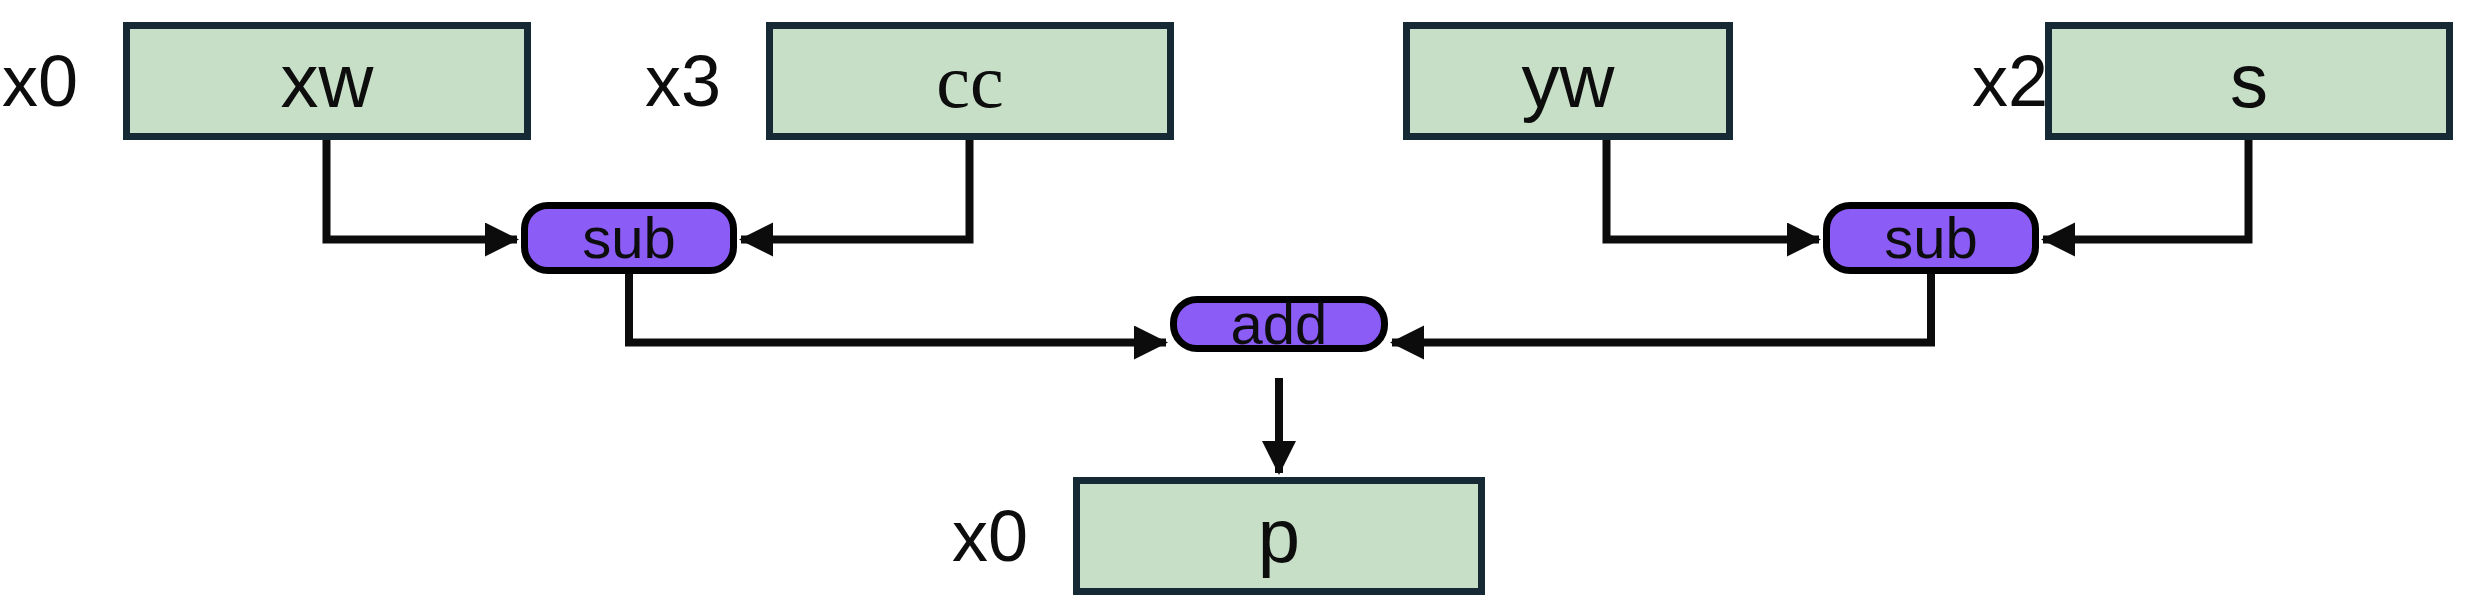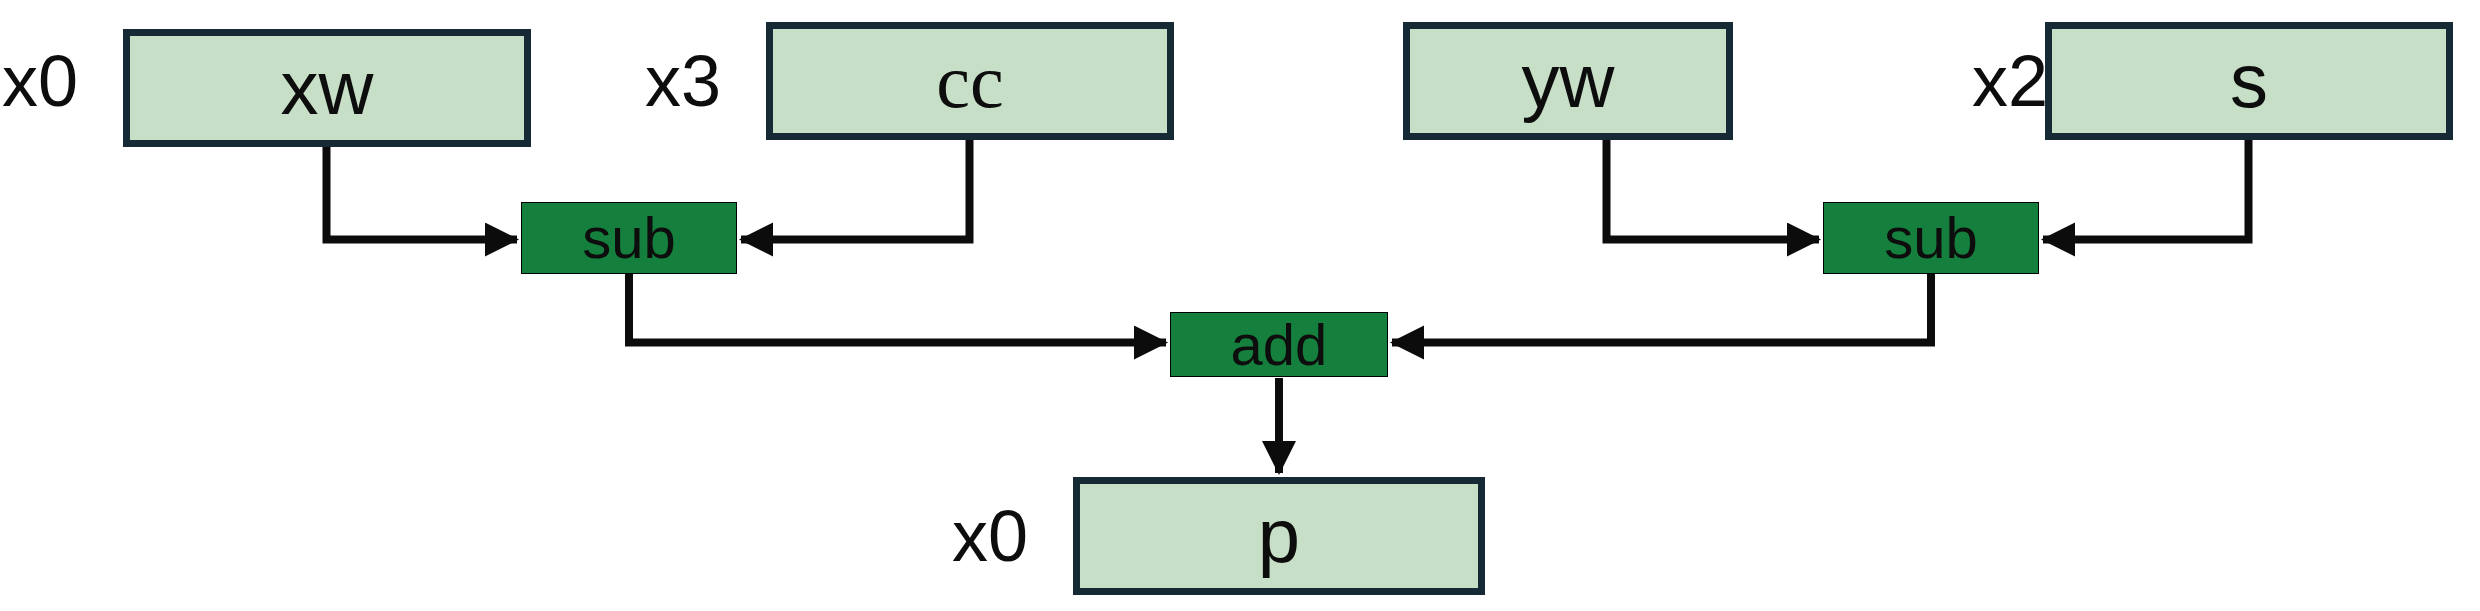--- a/index.html
+++ b/index.html
@@ -29,56 +29,56 @@
     display: flex;
     align-items: center;
     justify-content: center;
     font-size: 76px;
     color: #0d0d0d;
     line-height: 1;
   }
   .op-box {
     position: absolute;
     box-sizing: border-box;
-    background: #15803d;
-    border: 1px solid #000000;
-    border-radius: 0;
+    background: #8b5cf6;
+    border: 7px solid #000000;
+    border-radius: 27px;
     display: flex;
     align-items: center;
     justify-content: center;
     font-size: 58px;
     color: #0d0d0d;
     line-height: 1;
   }
   .reg-label {
     position: absolute;
     width: 140px;
     text-align: right;
     font-size: 72px;
     color: #0d0d0d;
     display: flex;
     align-items: center;
     justify-content: flex-end;
   }
   
-  .box-xw { left: 123px; top: 22px; width: 408px; height: 118px; margin-top: 7px; }
+  .box-xw { left: 123px; top: 22px; width: 408px; height: 118px; }
   .box-cc { left: 766px; top: 22px; width: 408px; height: 118px; font-family: Liberation Serif, serif; }
   .box-yw { left: 1403px; top: 22px; width: 330px; height: 118px; }
   .box-s  { left: 2045px; top: 22px; width: 408px; height: 118px; }
   .box-p  { left: 1073px; top: 477px; width: 412px; height: 118px; }
   
   .label-x0-top { left: -62px;  top: 22px;  height: 118px; }
   .label-x3     { left: 581px;  top: 22px;  height: 118px; }
   .label-x1     { left: 1218px; top: 22px;  height: 118px; }
   .label-x2     { left: 1908px; top: 22px;  height: 118px; }
   .label-x0-bot { left: 888px;  top: 477px; height: 118px; }
   
   .op-sub1 { left: 521px;  top: 202px; width: 216px; height: 72px; }
   .op-sub2 { left: 1823px; top: 202px; width: 216px; height: 72px; }
-  .op-add  { left: 1170px; top: 312px; width: 218px; height: 65px; text-align: center; }
+  .op-add  { left: 1170px; top: 296px; width: 218px; height: 56px; text-align: center; }
 </style>
 </head>
 <body>
 
 <div class="canvas">
 
   <svg class="edges-layer" viewBox="0 0 2480 611">
     <defs>
       <marker id="arrow" markerUnits="userSpaceOnUse" markerWidth="40" markerHeight="36" refX="32" refY="17" orient="auto">
         <path d="M0,0 L34,17 L0,34 Z" fill="#0c0c0c"></path>

